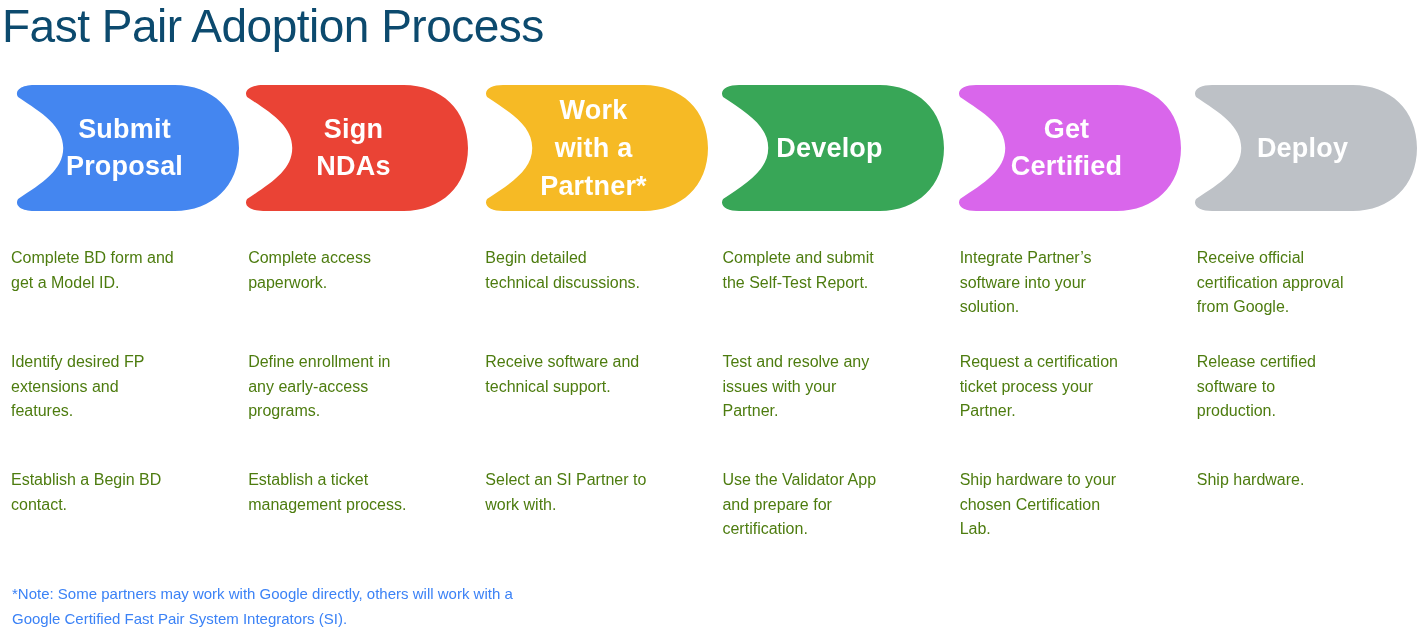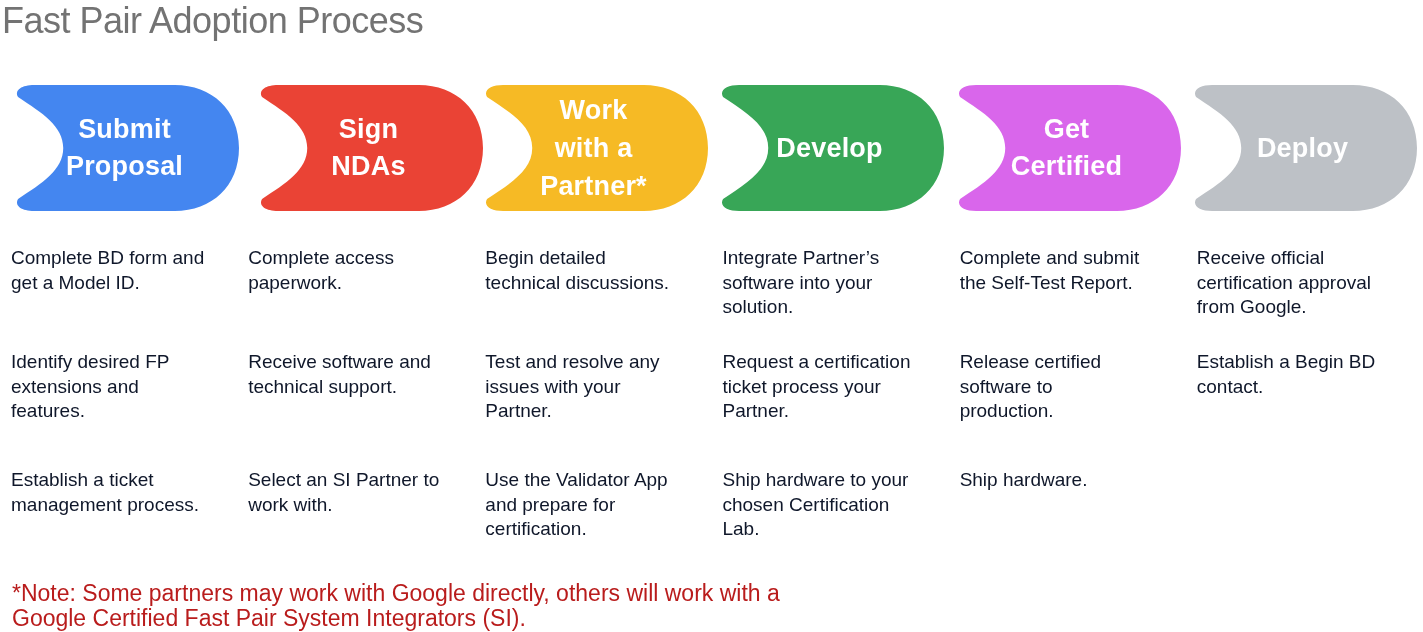--- a/index.html
+++ b/index.html
@@ -5,68 +5,68 @@
   html,body{margin:0;padding:0;background:#ffffff;}
   .canvas{
     position:relative;
     width:1423px;height:632px;
     background:#ffffff;
     font-family:"Liberation Sans","DejaVu Sans",sans-serif;
     overflow:hidden;
   }
   .title{
     position:absolute;left:2px;top:0px;
-    font-size:36px;line-height:1.15;
-    color:#737373;letter-spacing:-0.5px;
+    font-size:46px;line-height:1.15;
+    color:#0c4a6e;letter-spacing:-0.5px;
     white-space:nowrap;
   }
   .step{position:absolute;top:85px;width:233px;height:126px;}
   .step svg{position:absolute;left:0;top:0;width:100%;height:100%;display:block;}
   .step-label{
     position:absolute;inset:0;
     display:flex;align-items:center;justify-content:center;
     text-align:center;color:#ffffff;
     font-size:27px;font-weight:700;line-height:37px;
     white-space:pre-line;letter-spacing:0.2px;
   }
   .tasks{
     position:absolute;left:0;top:246px;width:1423px;
     display:grid;
     grid-template-columns:repeat(6,237.16px);
     grid-template-rows:104px 118px auto;
   }
   .task{
     padding-left:11px;padding-right:16px;
-    font-size:19px;line-height:24.5px;
-    color:#0f172a;white-space:pre-line;
+    font-size:16px;line-height:24.5px;
+    color:#4d7c0f;white-space:pre-line;
   }
   .footnote{
     position:absolute;left:12px;top:581px;
-    font-size:23px;line-height:25px;
-    color:#b91c1c;white-space:pre-line;
+    font-size:15px;line-height:25px;
+    color:#3b82f6;white-space:pre-line;
   }
 </style>
 </head>
 <body>
 
 <div class="canvas">
 
   <div class="title">Fast Pair Adoption Process</div>
 
   <div>
 
     <div class="step" style="left:8px;">
       <svg viewBox="0 0 232 126" preserveAspectRatio="none">
         <path d="M 26 0 H 166 C 203 0 230 25 230 63 C 230 101 203 126 166 126 H 26 C 14 126 6 121 10 114 C 34 98 55 85 55 63 C 55 41 34 28 10 12 C 6 5 14 0 26 0 Z" fill="#4486F0"></path>
       </svg>
       <div class="step-label">Submit
 Proposal</div>
     </div>
 
-    <div class="step" style="left:252px;">
+    <div class="step" style="left:237px;">
       <svg viewBox="0 0 232 126" preserveAspectRatio="none">
         <path d="M 26 0 H 166 C 203 0 230 25 230 63 C 230 101 203 126 166 126 H 26 C 14 126 6 121 10 114 C 34 98 55 85 55 63 C 55 41 34 28 10 12 C 6 5 14 0 26 0 Z" fill="#EA4335"></path>
       </svg>
       <div class="step-label">Sign
 NDAs</div>
     </div>
 
     <div class="step" style="left:477px;">
       <svg viewBox="0 0 232 126" preserveAspectRatio="none">
         <path d="M 26 0 H 166 C 203 0 230 25 230 63 C 230 101 203 126 166 126 H 26 C 14 126 6 121 10 114 C 34 98 55 85 55 63 C 55 41 34 28 10 12 C 6 5 14 0 26 0 Z" fill="#F6BA25"></path>
@@ -100,32 +100,35 @@
 
   </div>
 
   <div class="tasks">
     <div class="task">Complete BD form and
 get a Model ID.</div>
     <div class="task">Complete access
 paperwork.</div>
     <div class="task">Begin detailed
 technical discussions.</div>
+    <div class="task">Complete and submit
+the Self-Test Report.</div>
     <div class="task">Integrate Partner’s
 software into your
 solution.</div>
-    <div class="task">Complete and submit
-the Self-Test Report.</div>
     <div class="task">Receive official
 certification approval
 from Google.</div>
 
     <div class="task">Identify desired FP
 extensions and
 features.</div>
+    <div class="task">Define enrollment in
+any early-access
+programs.</div>
     <div class="task">Receive software and
 technical support.</div>
     <div class="task">Test and resolve any
 issues with your
 Partner.</div>
     <div class="task">Request a certification
 ticket process your
 Partner.</div>
     <div class="task">Release certified
 software to

